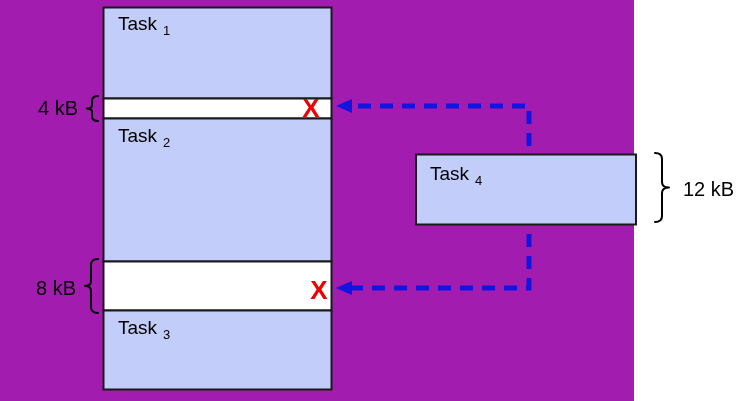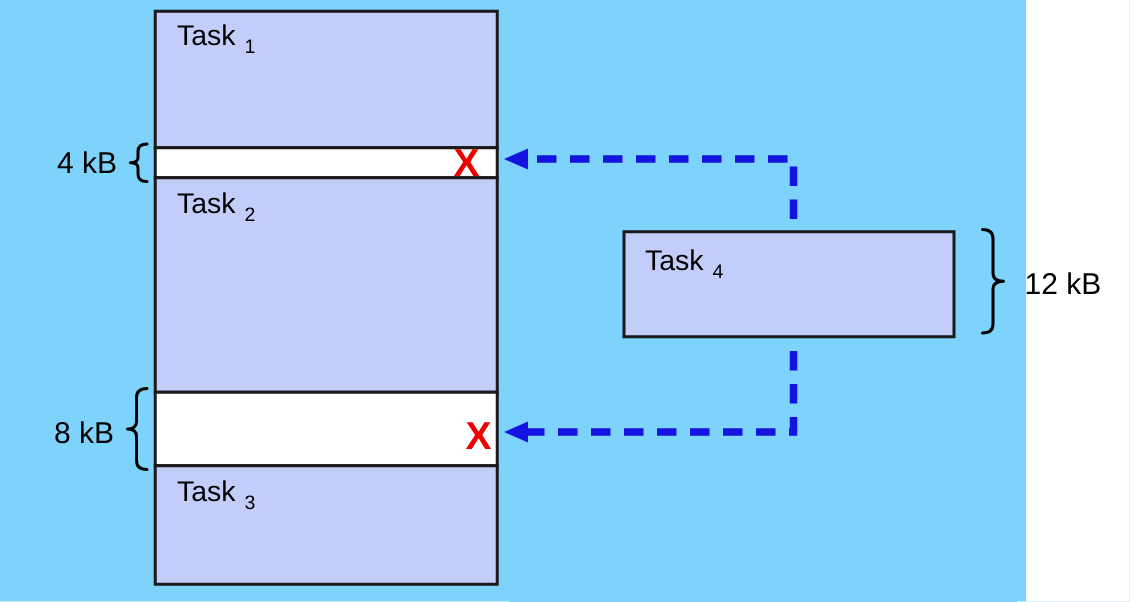--- a/index.html
+++ b/index.html
@@ -8,23 +8,23 @@
     background: #ffffff;
   }
   body {
     font-family: "Liberation Sans", sans-serif;
     width: 753px;
     height: 401px;
     overflow: hidden;
   }
   #diagram-root {
     position: relative;
-    width: 684px;
+    width: 634px;
     height: 401px;
-    background: #7dd3fc;
+    background: #a21caf;
   }
   #diagram-svg {
     position: absolute;
     left: 0;
     top: 0;
     width: 753px;
     height: 401px;
     display: block;
   }
   .blk-label {

